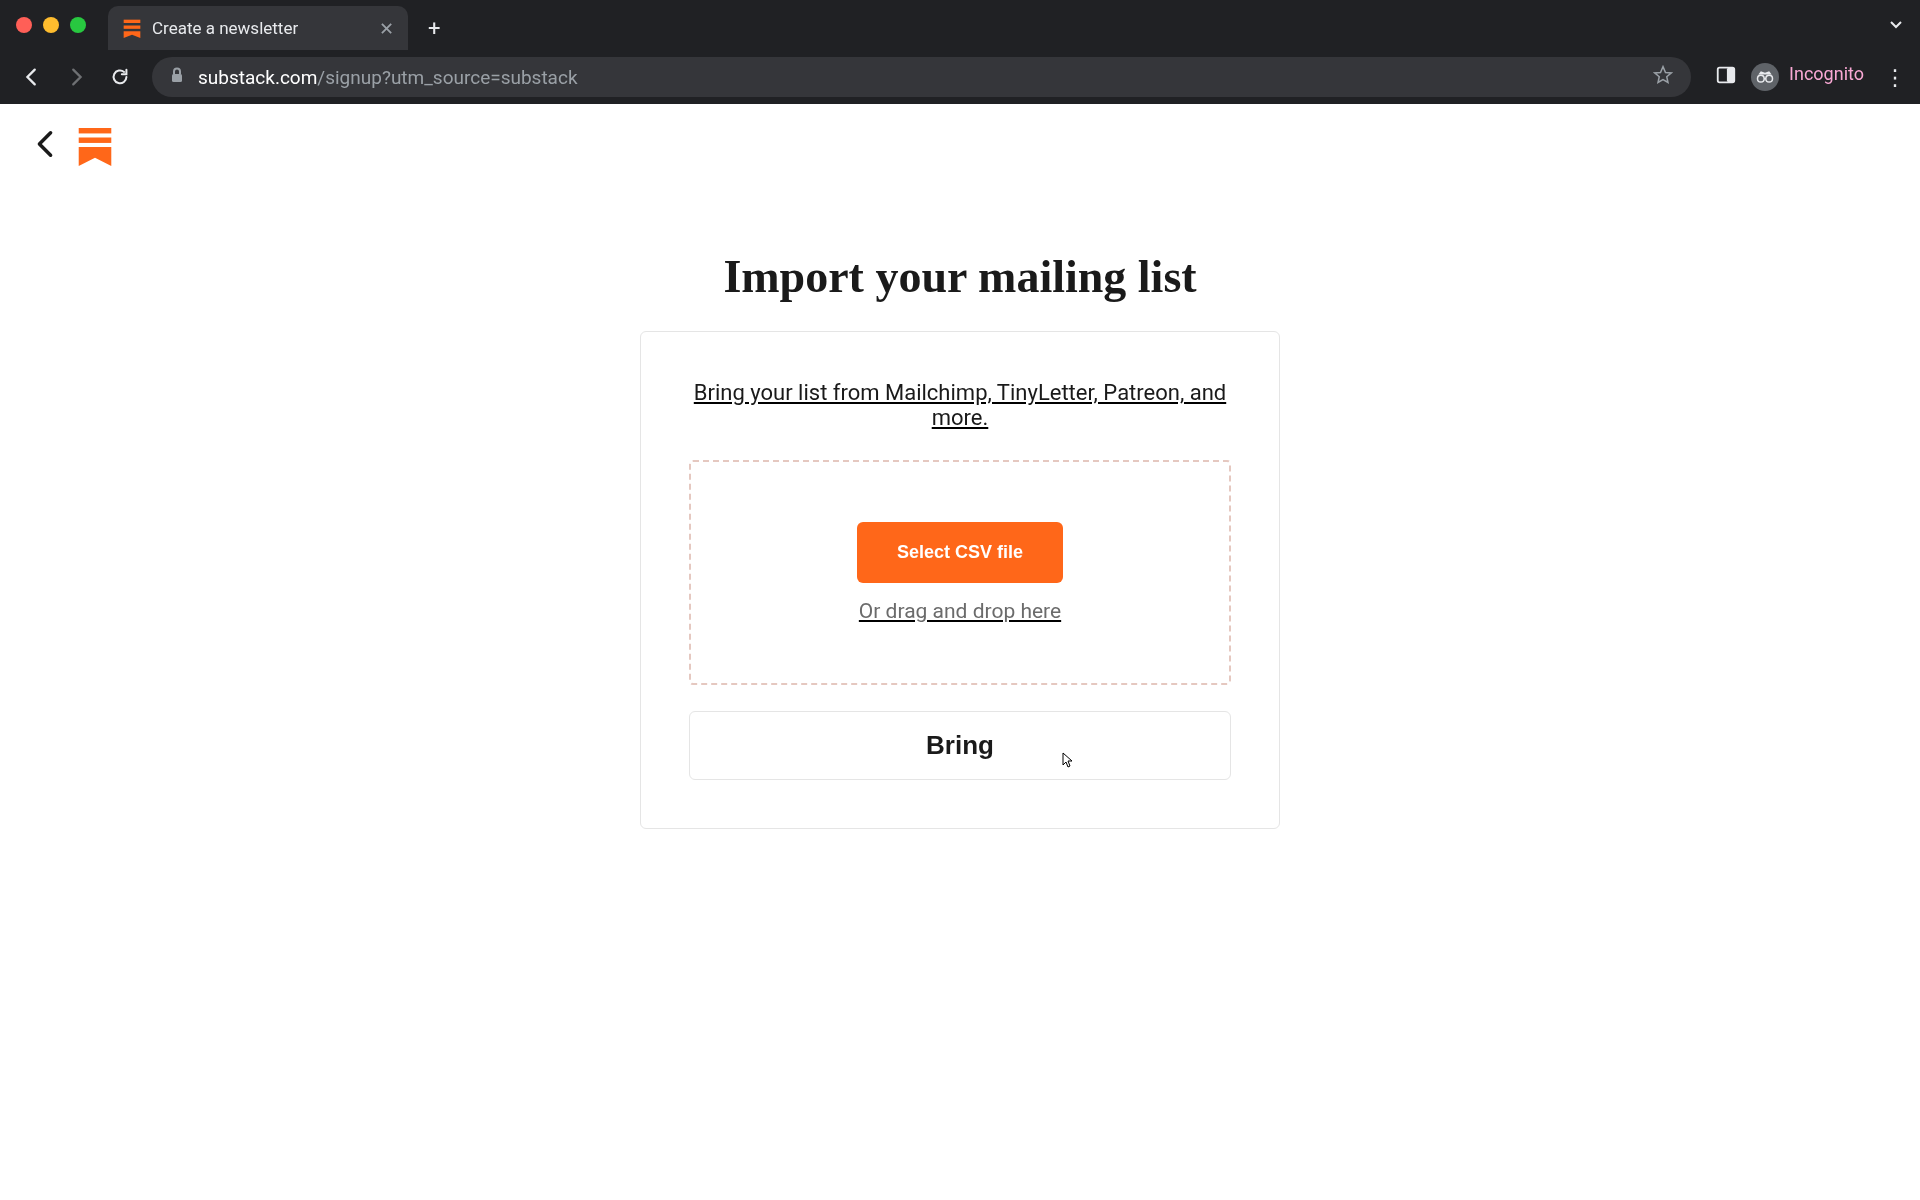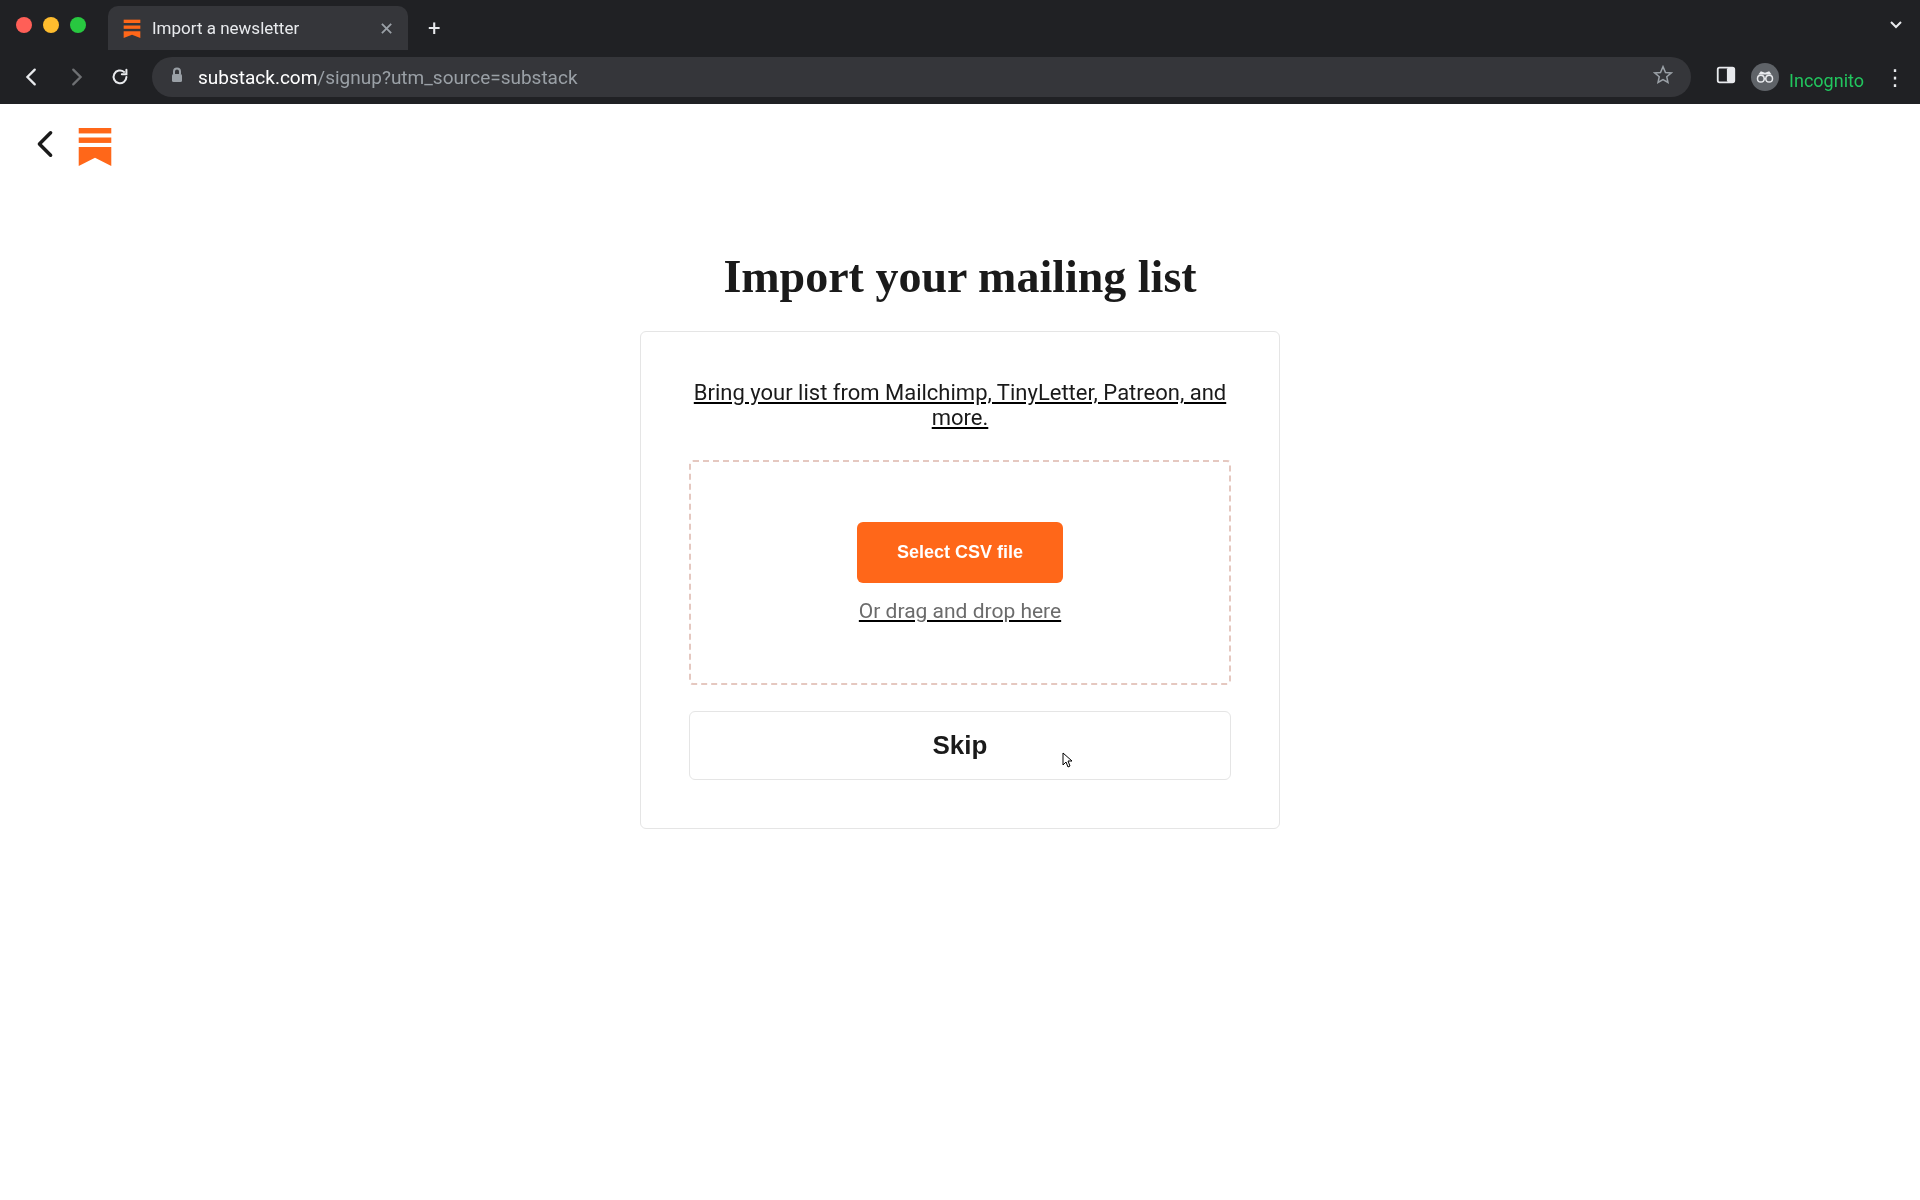--- a/index.html
+++ b/index.html
@@ -146,23 +146,23 @@
       gap: 14px;
       margin-left: 10px;
     }
 
     .panel-icon, .incognito-icon {
       color: #e8eaed;
     }
 
     .incognito-badge {
       display: flex;
-      align-items: flex-end;
+      align-items: flex-start;
       gap: 10px;
-      color: #22c55e;
+      color: #f9a8d4;
       font-size: 18px;
     }
 
     .incognito-avatar {
       width: 28px;
       height: 28px;
       border-radius: 50%;
       background: #5f6368;
       display: flex;
       align-items: center;
@@ -277,21 +277,21 @@
       <div class="traffic-light green"></div>
     </div>
     <div class="tab">
       <span class="tab-favicon">
         <svg viewBox="0 0 24 24" width="20" height="20">
           <rect x="2" y="2" width="20" height="4" fill="#ff6719"></rect>
           <rect x="2" y="9" width="20" height="4" fill="#ff6719"></rect>
           <path d="M2 16 L22 16 L22 24 L12 20 L2 24 Z" fill="#ff6719"></path>
         </svg>
       </span>
-      <span class="tab-title">Import a newsletter</span>
+      <span class="tab-title">Create a newsletter</span>
       <span class="tab-close">✕</span>
     </div>
     <span class="new-tab">+</span>
     <span class="chevron-down-top">
       <svg width="16" height="16" viewBox="0 0 16 16">
           <path d="M3 6 L8 11 L13 6" stroke="#e8eaed" stroke-width="2" fill="none"></path>
         </svg>
     </span>
   </div>
 
@@ -369,21 +369,21 @@
   <h1 class="page-title">Import your mailing list</h1>
 
   <div class="import-card">
     <p class="import-description">Bring your list from Mailchimp, TinyLetter, Patreon, and more.</p>
 
     <div class="dropzone">
       <button class="select-csv-btn">Select CSV file</button>
       <p class="drop-hint">Or drag and drop here</p>
     </div>
 
-    <button class="skip-btn">Skip</button>
+    <button class="skip-btn">Bring</button>
   </div>
 </div>
 
 <div class="cursor-pointer">
   <svg width="20" height="24" viewBox="0 0 20 24">
     <path d="M6 2 L6 14 L9 11 L11 16 L13 15 L11 10 L15 10 Z" fill="#fff" stroke="#000" stroke-width="1"></path>
   </svg>
 </div>
 
 </body></html>

